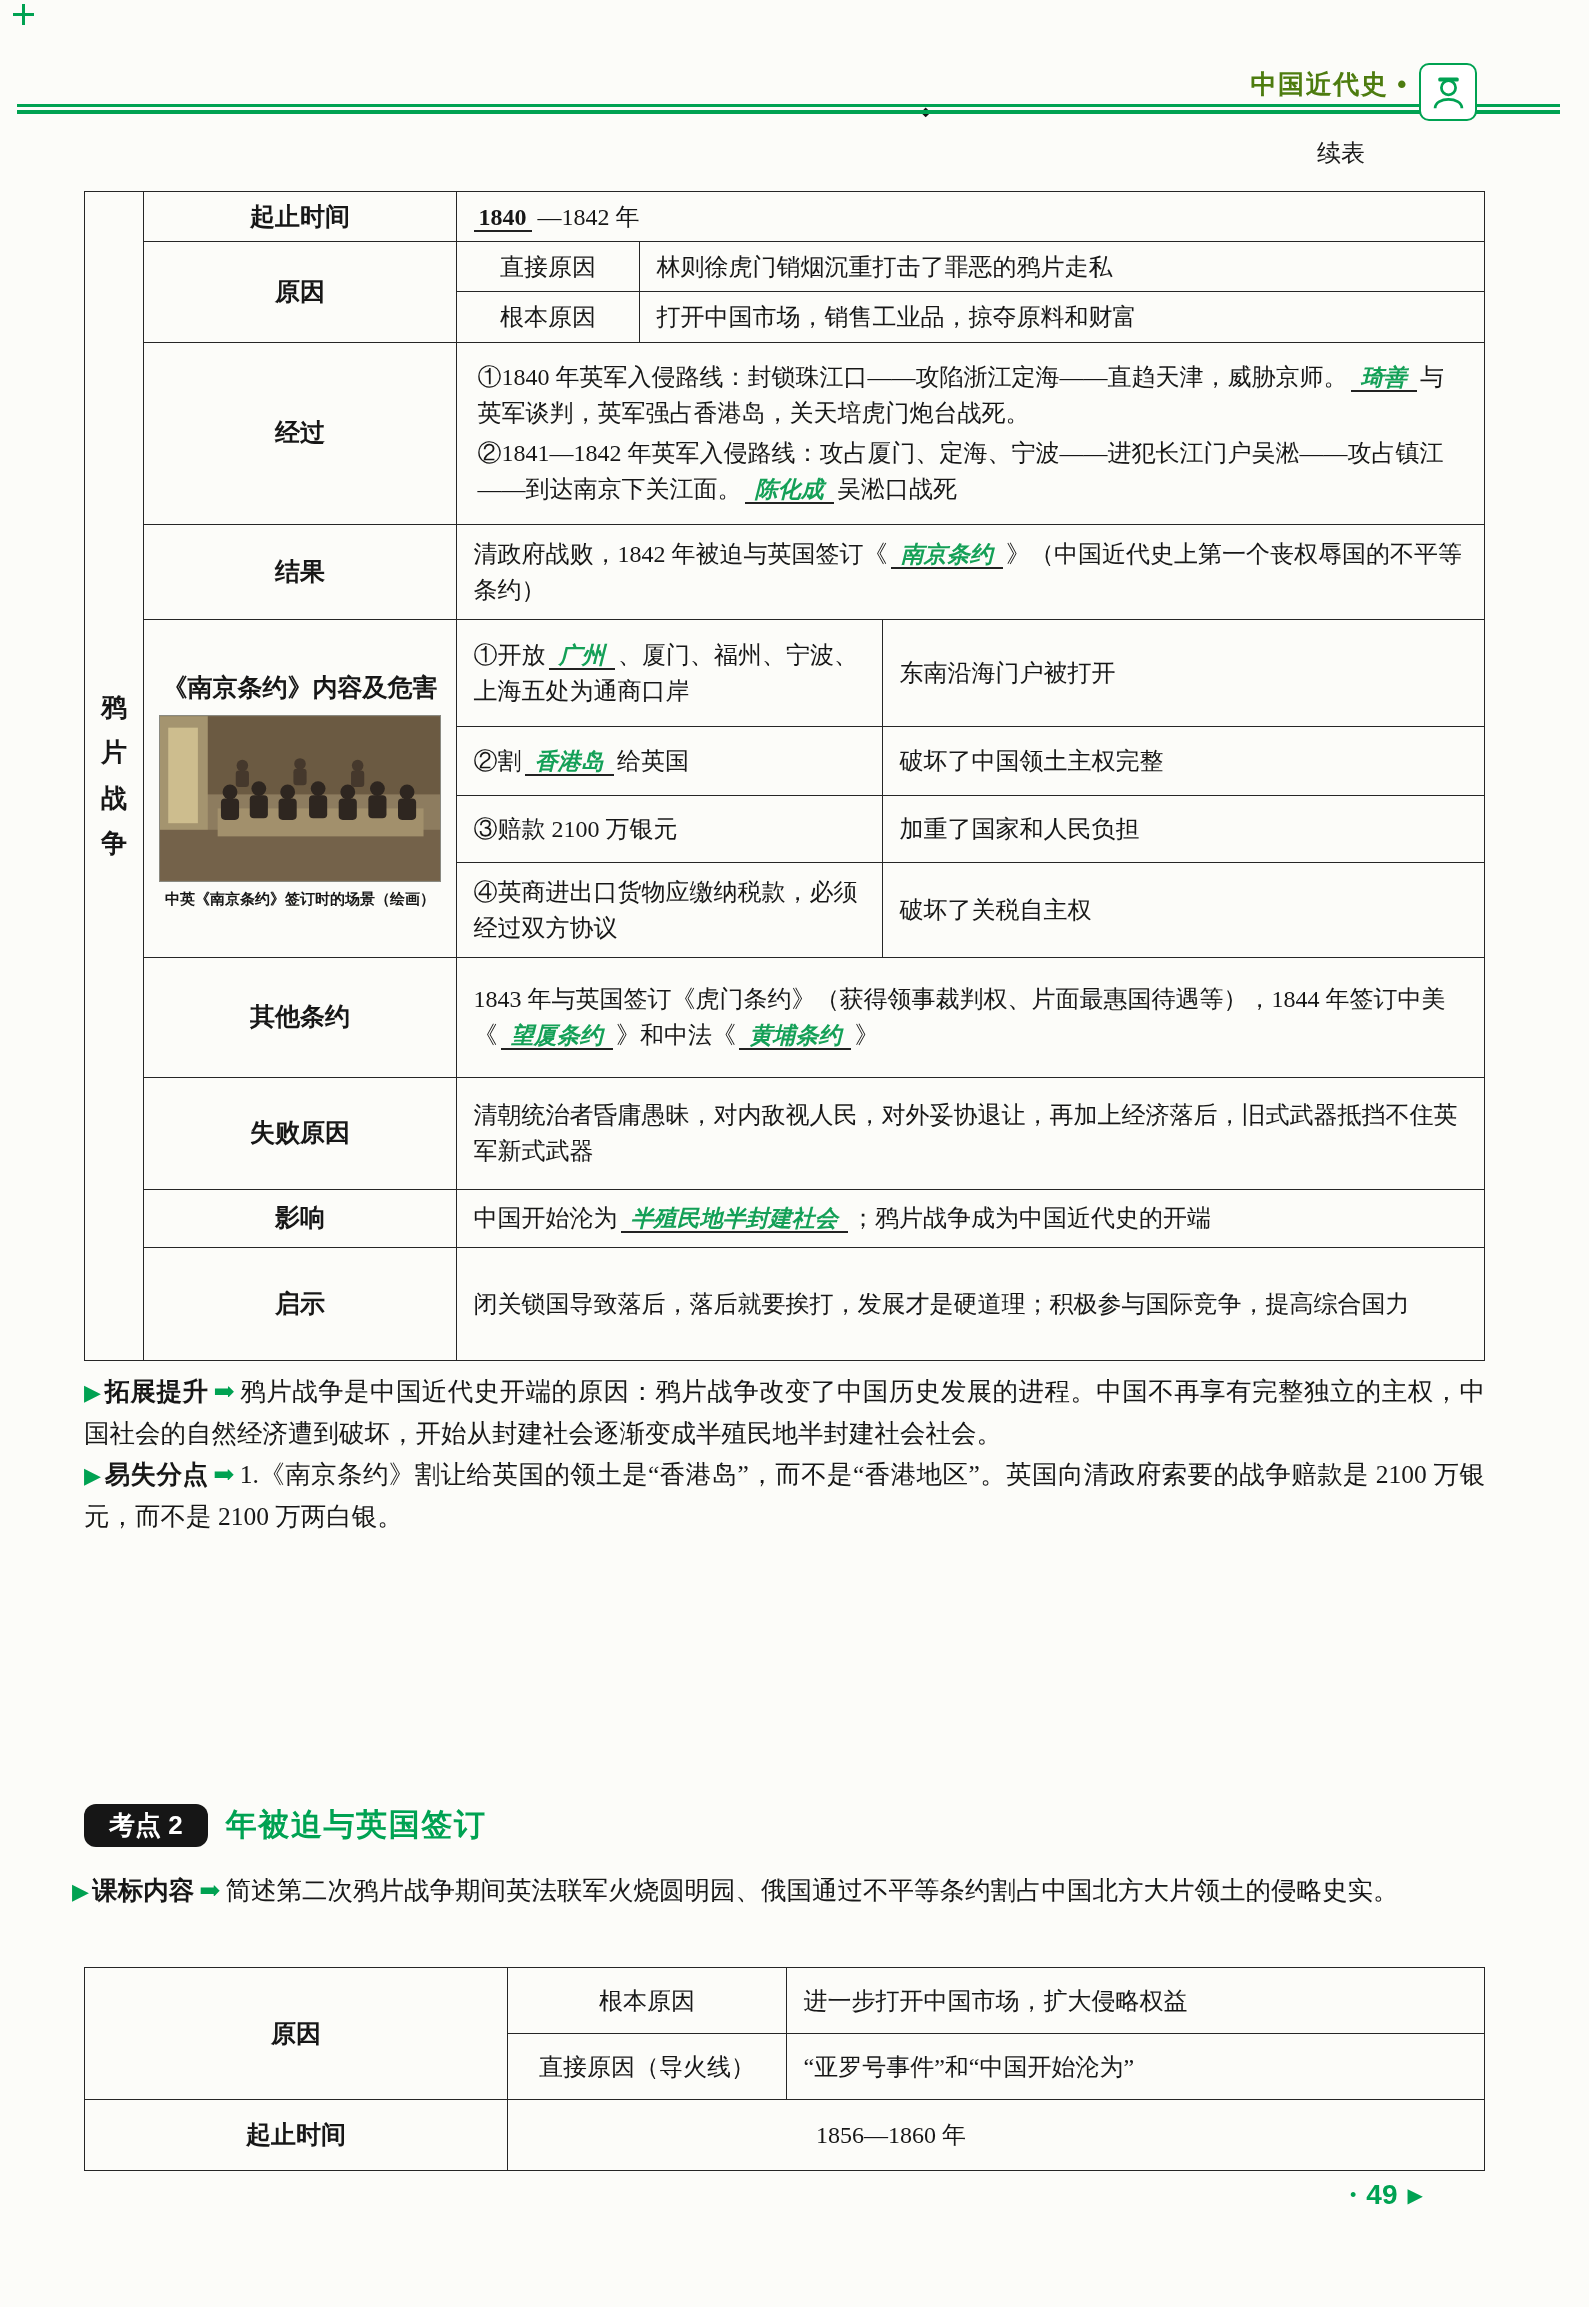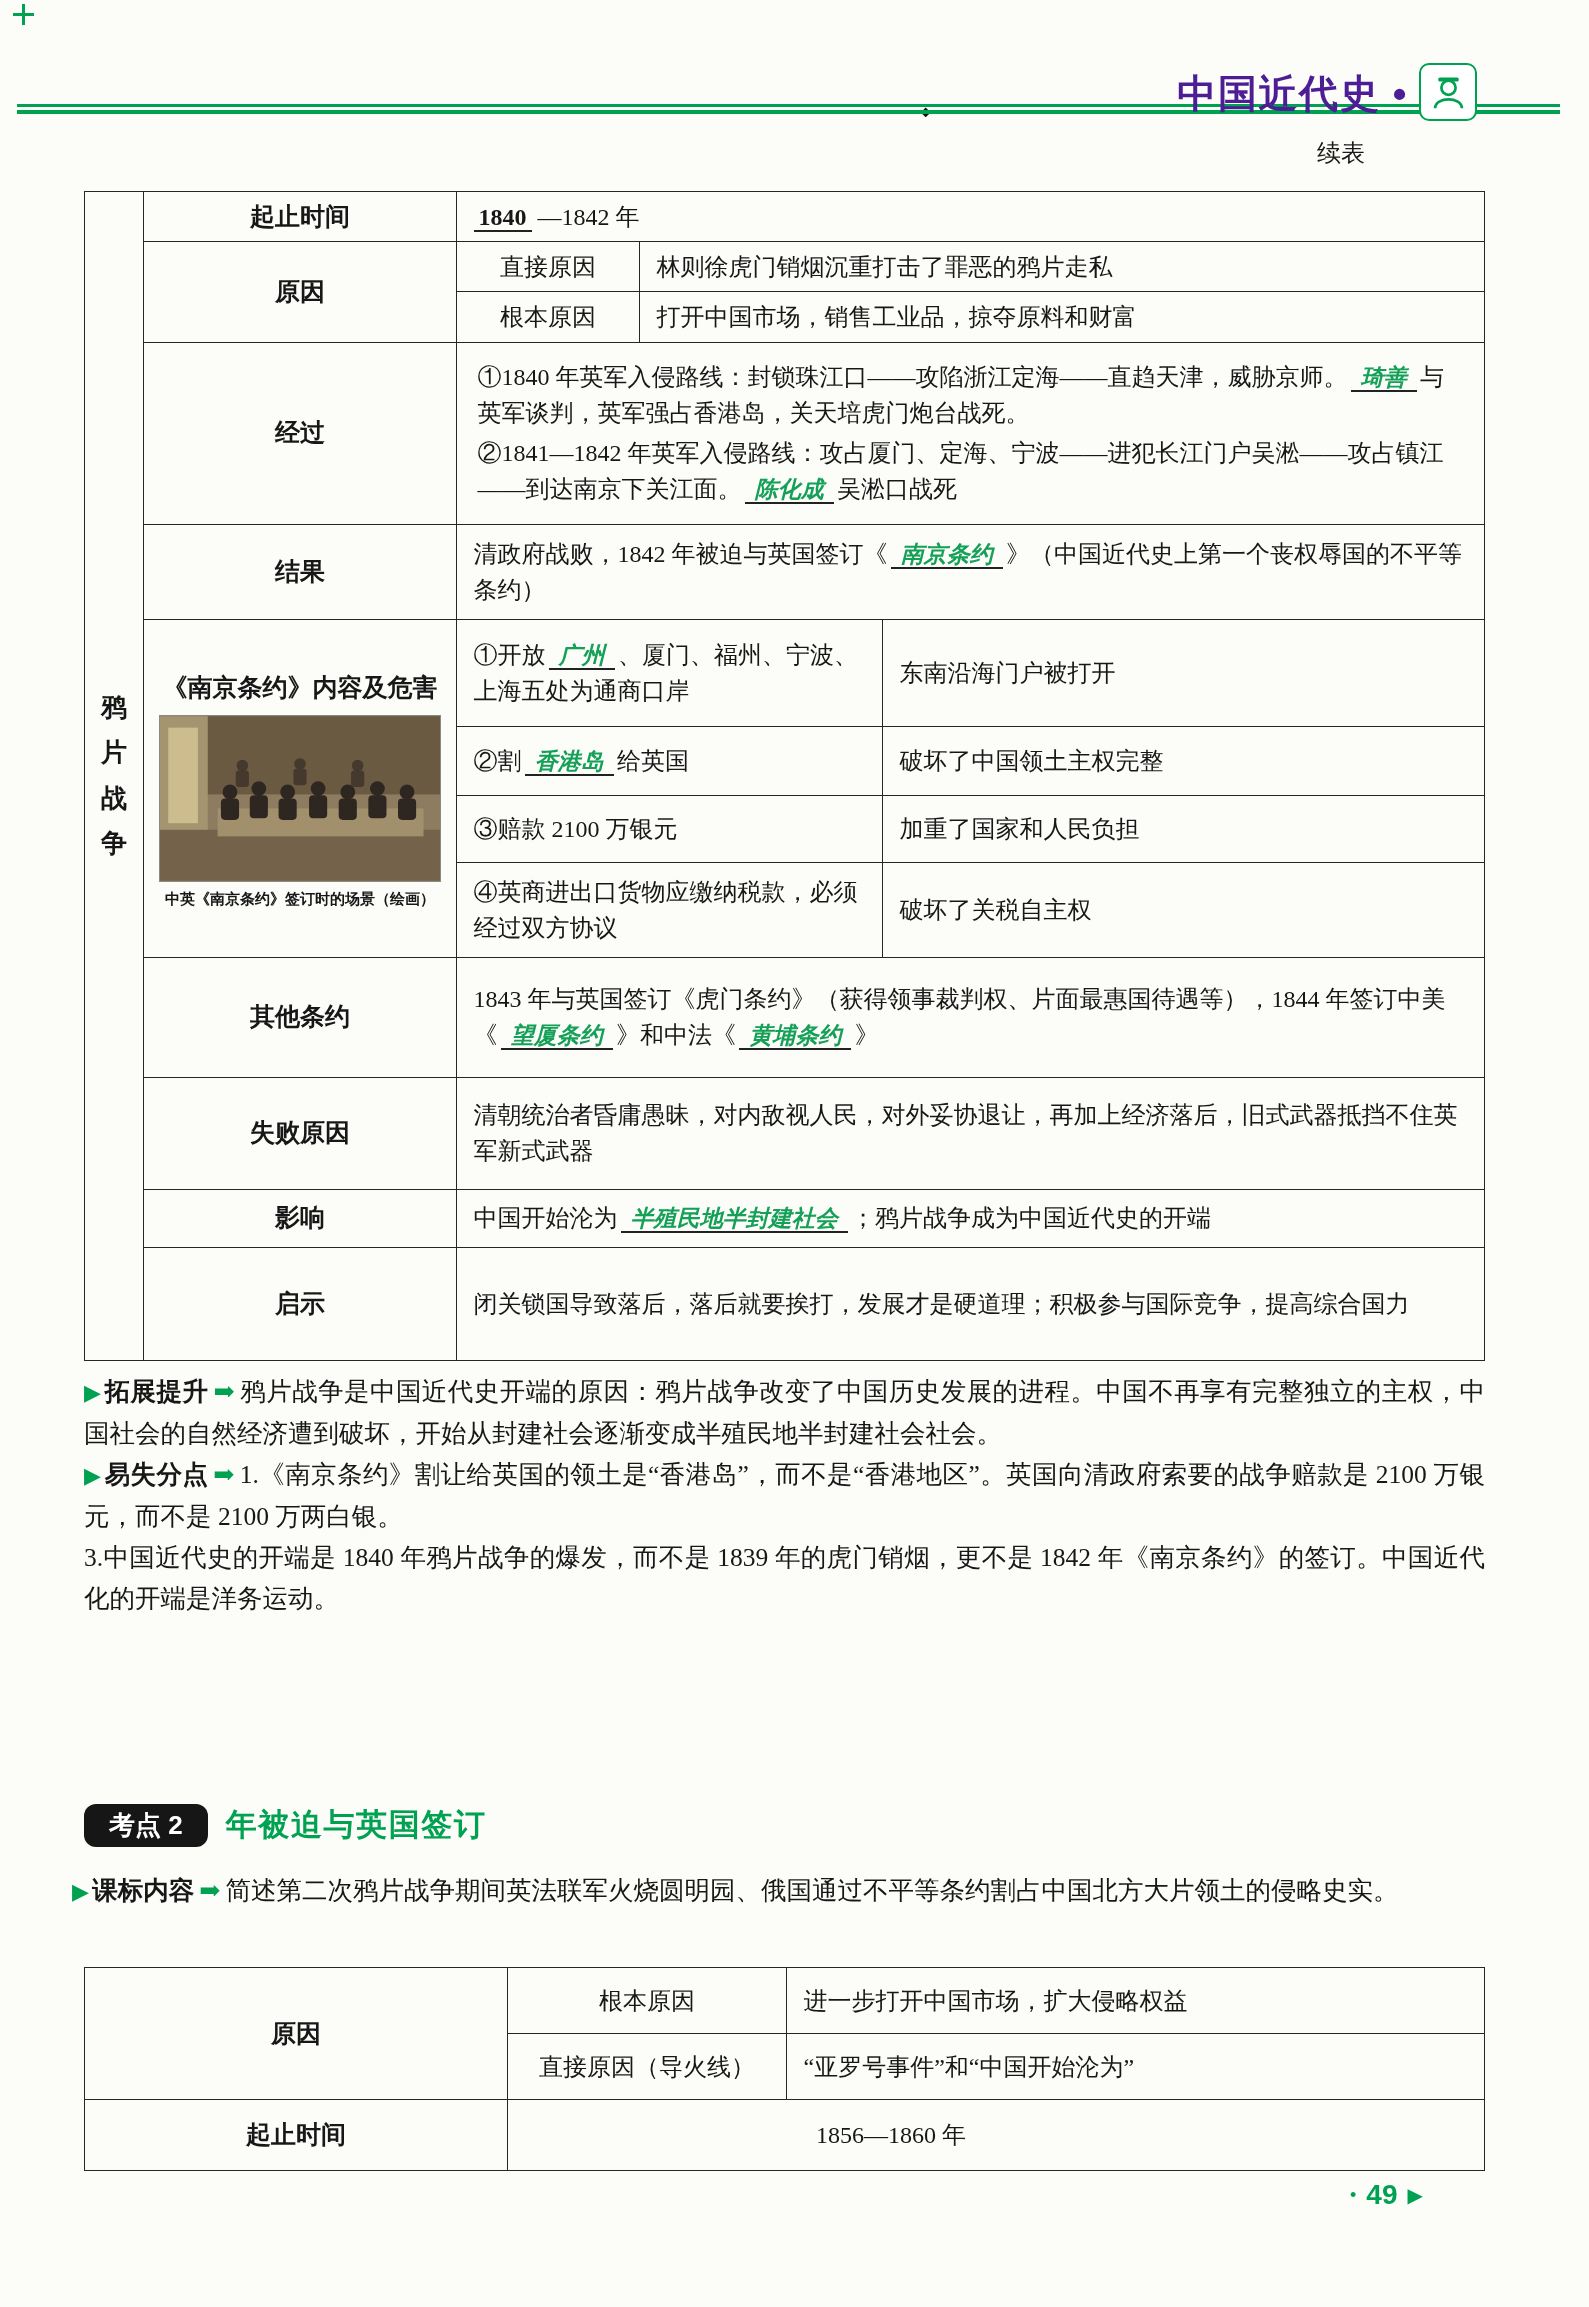--- a/index.html
+++ b/index.html
@@ -13,21 +13,21 @@
   .mark-cross-h{position:absolute;left:13px;top:13px;width:21.4px;height:2.5px;background:#00a252;}
   .mark-cross-v{position:absolute;left:22px;top:4.1px;width:2.5px;height:21.4px;background:#00a252;}
   .mark-diamond{position:absolute;left:922px;top:109px;width:7.4px;height:7.4px;background:#111;transform:rotate(45deg);}
 
   
   .hdr-line1{position:absolute;left:16.5px;top:104px;width:1543px;height:2.5px;background:#00a252;}
   .hdr-line2{position:absolute;left:16.5px;top:110px;width:1543px;height:4.1px;background:#00a252;}
   .hdr-title{
     position:absolute;top:67px;left:1136px;width:272px;text-align:right;
     font-family:"Liberation Sans","DejaVu Sans",sans-serif;
-    font-weight:bold;font-size:39px;color:#4c1d95;letter-spacing:1.6px;
+    font-weight:bold;font-size:26px;color:#4d7c0f;letter-spacing:1.6px;
   }
   .hdr-icon-box{
     position:absolute;left:1419px;top:63px;width:54px;height:54px;
     background:#fff;border:2.5px solid #00a252;border-radius:10px;
     display:flex;align-items:center;justify-content:center;z-index:2;
   }
   .continued{
     position:absolute;top:137px;left:1317px;width:166px;
     font-size:24px;color:#1a1a1a;
   }
@@ -242,21 +242,20 @@
 </tbody>
   </table>
 
 <div class="notes">
   <p class="note">
     <span class="tri">▶</span><span class="note-label">拓展提升</span><span class="arr">➡</span><span>鸦片战争是中国近代史开端的原因：鸦片战争改变了中国历史发展的进程。中国不再享有完整独立的主权，中国社会的自然经济遭到破坏，开始从封建社会逐渐变成半殖民地半封建社会社会。</span>
   </p>
   <p class="note">
     <span class="tri">▶</span><span class="note-label">易失分点</span><span class="arr">➡</span><span>1.《南京条约》割让给英国的领土是“香港岛”，而不是“香港地区”。英国向清政府索要的战争赔款是 2100 万银元，而不是 2100 万两白银。</span>
   </p>
-  <p class="note">3.中国近代史的开端是 1840 年鸦片战争的爆发，而不是 1839 年的虎门销烟，更不是 1842 年《南京条约》的签订。中国近代化的开端是洋务运动。</p>
 </div>
 
 <div class="kaodian-row">
   <span class="kaodian-badge">考点 2</span>
   <span class="kaodian-title">年被迫与英国签订</span>
 </div>
 
 <div class="standard">
   <p class="note">
     <span class="tri">▶</span><span class="note-label">课标内容</span><span class="arr">➡</span><span>简述第二次鸦片战争期间英法联军火烧圆明园、俄国通过不平等条约割占中国北方大片领土的侵略史实。</span>

